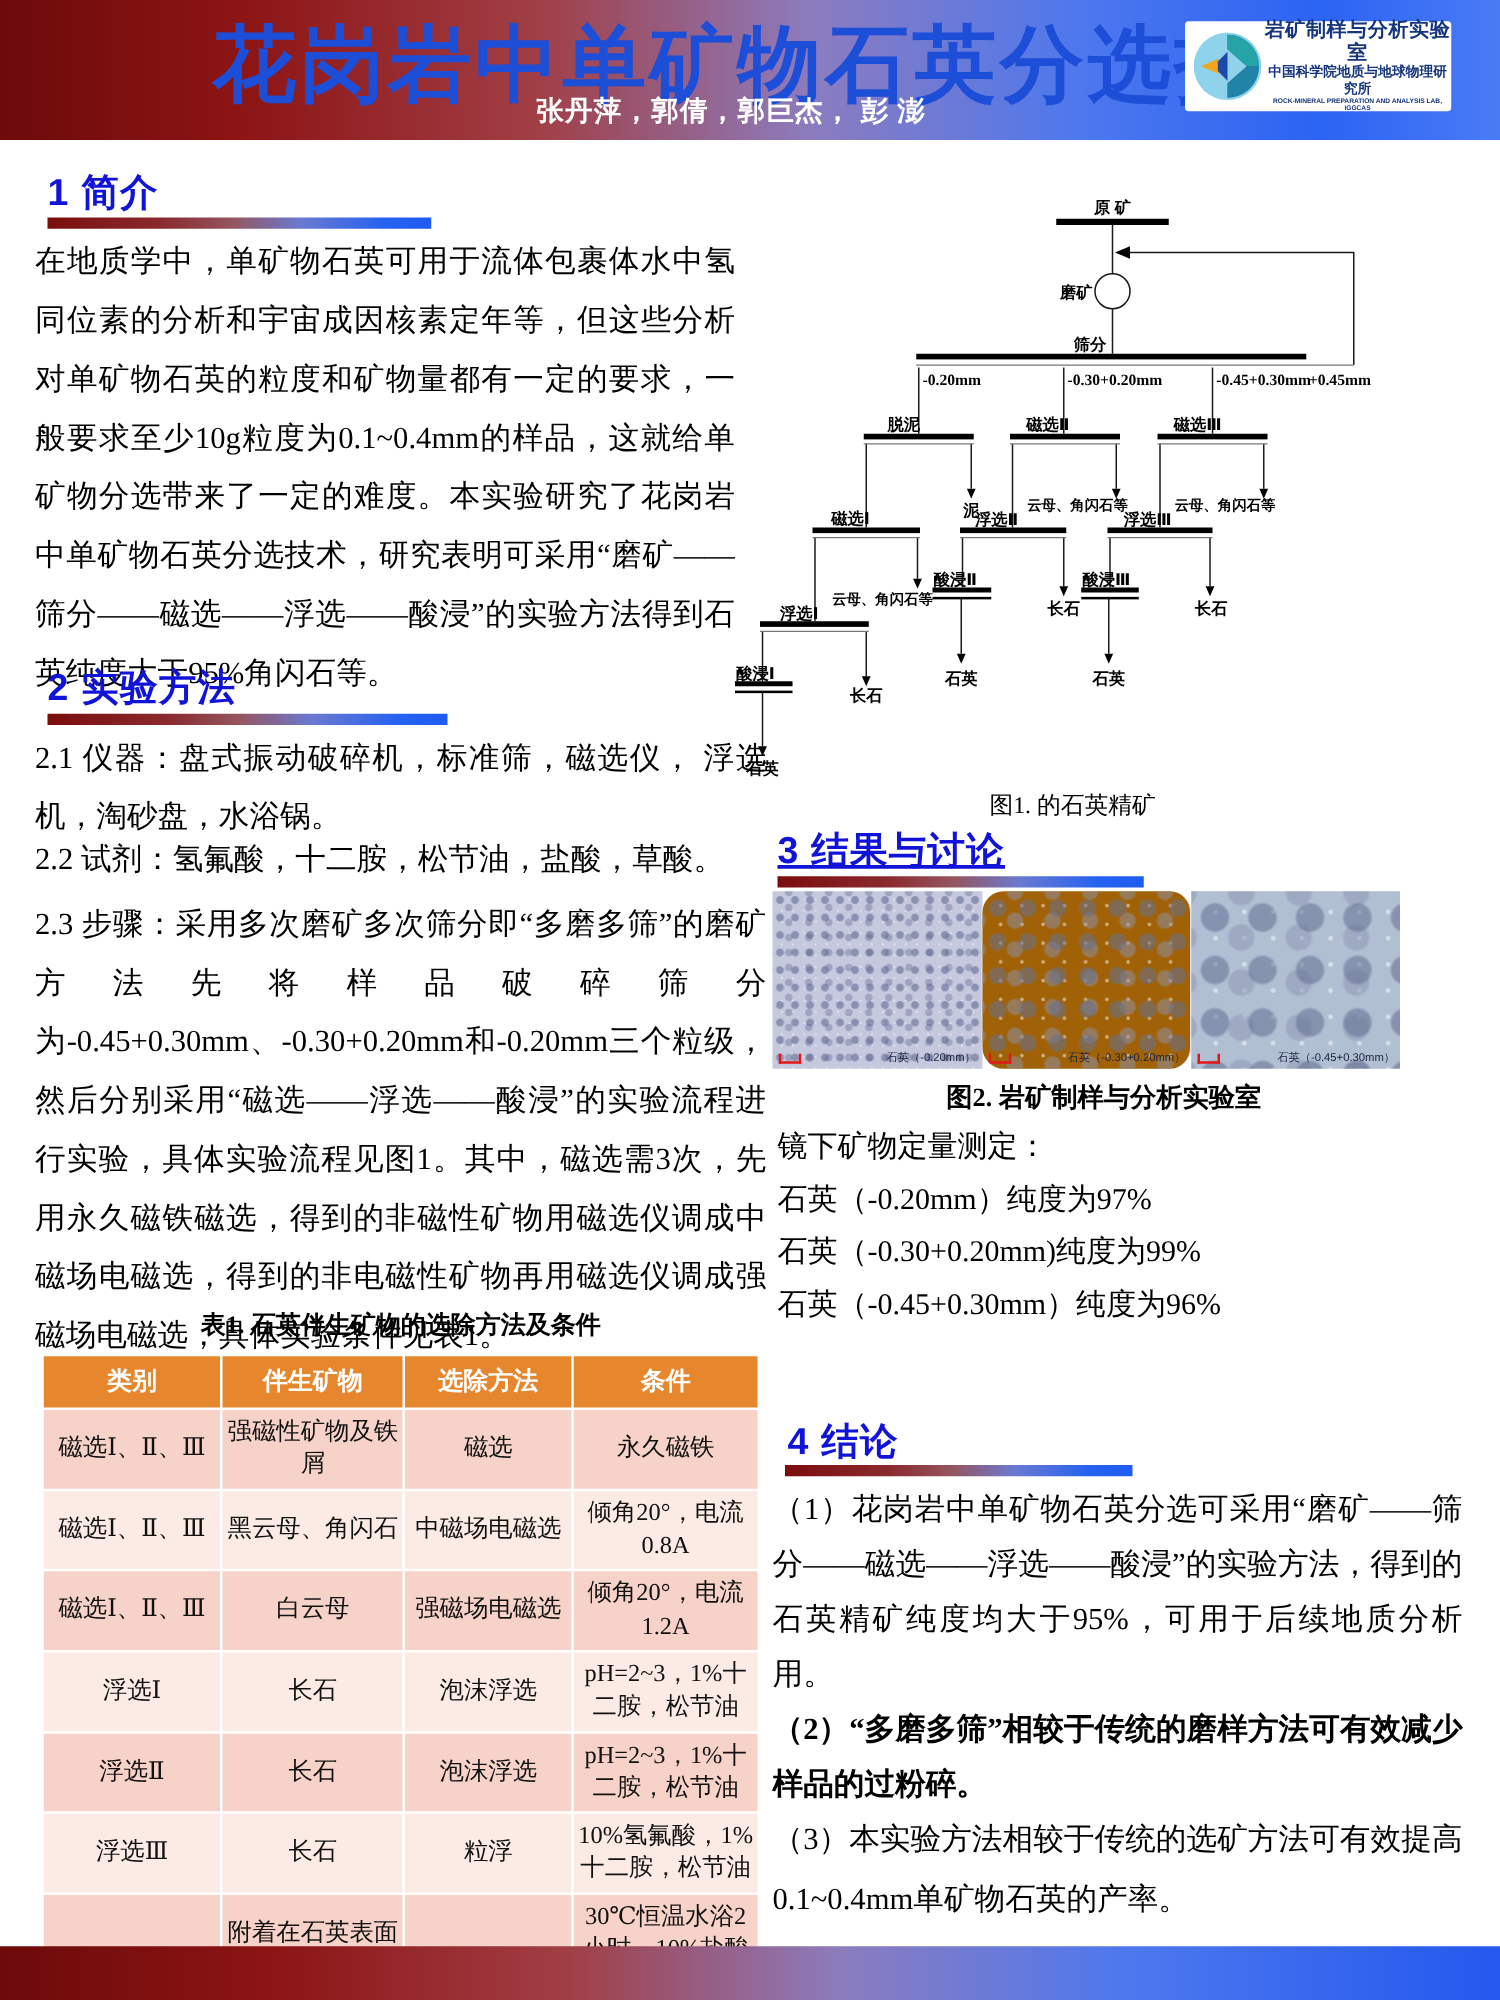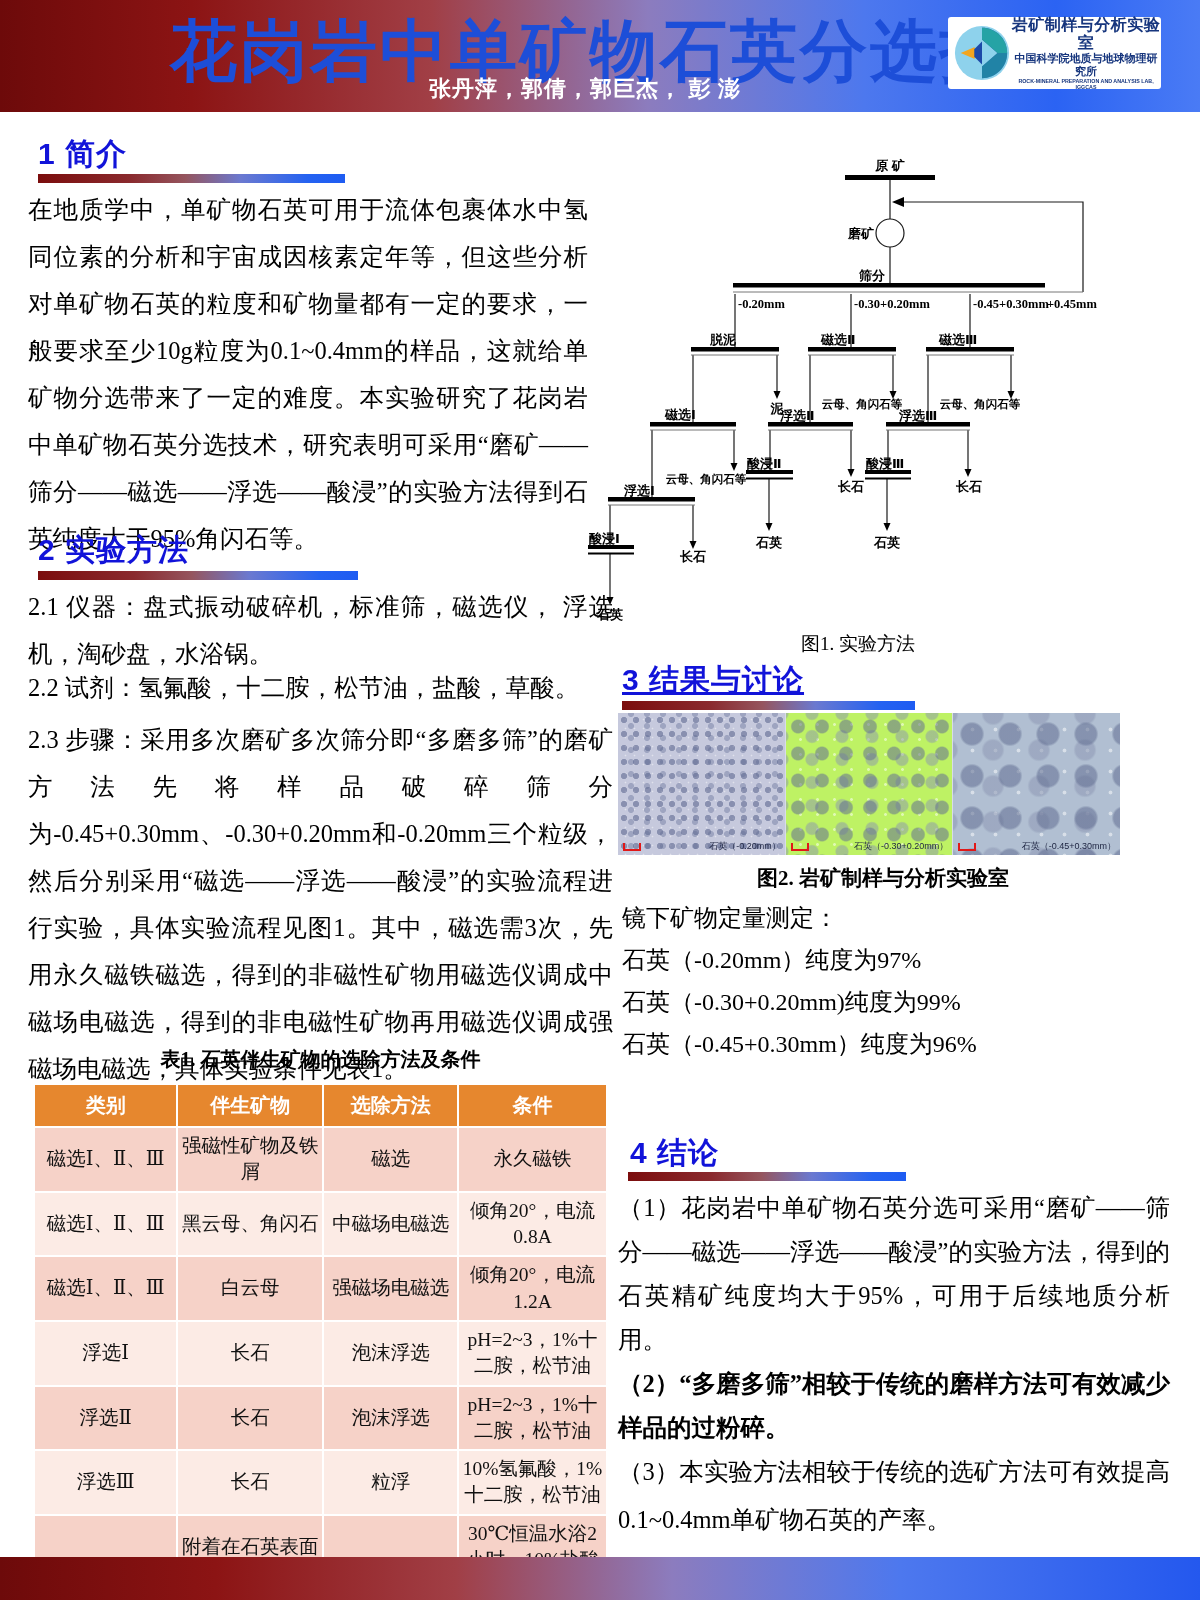--- a/index.html
+++ b/index.html
@@ -47,21 +47,21 @@
   .photos{position:absolute;left:618px;top:713px;width:502px;height:142px;display:flex;}
   .photo{position:relative;width:176px;height:142px;overflow:hidden;border-right:1px solid #d8dce8;}
   .photo:last-child{border-right:none;}
   .photo .grains{position:absolute;inset:0;}
   .photo-1{background:#c6c9dd;}
   .photo-1 .grains{background-image:
      radial-gradient(circle,rgba(96,106,146,.60) 0 30%,rgba(96,106,146,0) 38%),
      radial-gradient(circle,rgba(125,133,168,.55) 0 26%,transparent 34%),
      radial-gradient(circle,rgba(255,255,255,.45) 0 10%,transparent 18%);
      background-size:12px 14px,16px 12px,9px 9px;background-position:0 0,5px 7px,3px 2px;}
-  .photo-2{background:#bef264;}
+  .photo-2{background:#a16207;border-radius:17px;}
   .photo-2 .grains{background-image:
      radial-gradient(circle,rgba(100,112,146,.55) 0 34%,rgba(100,112,146,0) 42%),
      radial-gradient(circle,rgba(138,148,176,.5) 0 30%,transparent 38%),
      radial-gradient(circle,rgba(255,255,255,.5) 0 9%,transparent 16%);
      background-size:24px 27px,30px 23px,17px 15px;background-position:0 0,11px 12px,6px 4px;}
   .photo-3{background:#b1bfd2;}
   .photo-3 .grains{background-image:
      radial-gradient(circle,rgba(98,110,146,.55) 0 36%,rgba(98,110,146,0) 44%),
      radial-gradient(circle,rgba(142,152,180,.55) 0 32%,transparent 40%),
      radial-gradient(circle,rgba(255,255,255,.5) 0 9%,transparent 15%);
@@ -206,21 +206,21 @@
       <text class="cn" x="263" y="346" text-anchor="middle">长石</text>
       <text class="cn" x="381" y="346" text-anchor="middle">长石</text>
       <text class="cn" x="36" y="350">浮选Ⅰ</text>
       <text class="cn" x="1" y="398">酸浸Ⅰ</text>
       <text class="cn" x="181" y="402" text-anchor="middle">石英</text>
       <text class="cn" x="299" y="402" text-anchor="middle">石英</text>
       <text class="cn" x="105" y="416" text-anchor="middle">长石</text>
       <text class="cn" x="22" y="474" text-anchor="middle">石英</text>
     </svg>
   </div>
-  <div class="caption" style="left:608px;top:631px;width:500px;">图1. 实验方法</div>
+  <div class="caption" style="left:608px;top:631px;width:500px;">图1. 的石英精矿</div>
 
   <div class="sec-head" style="left:622px;top:660px;text-decoration:underline;">3 结果与讨论</div>
   <div class="sec-bar" style="left:622px;top:701px;width:293px;"></div>
 
   <div class="photos">
     <div class="photo photo-1">
       <div class="grains"></div>
       <div class="scale-mark"></div>
       <div class="photo-label">石英（-0.20mm）</div>
     </div>

